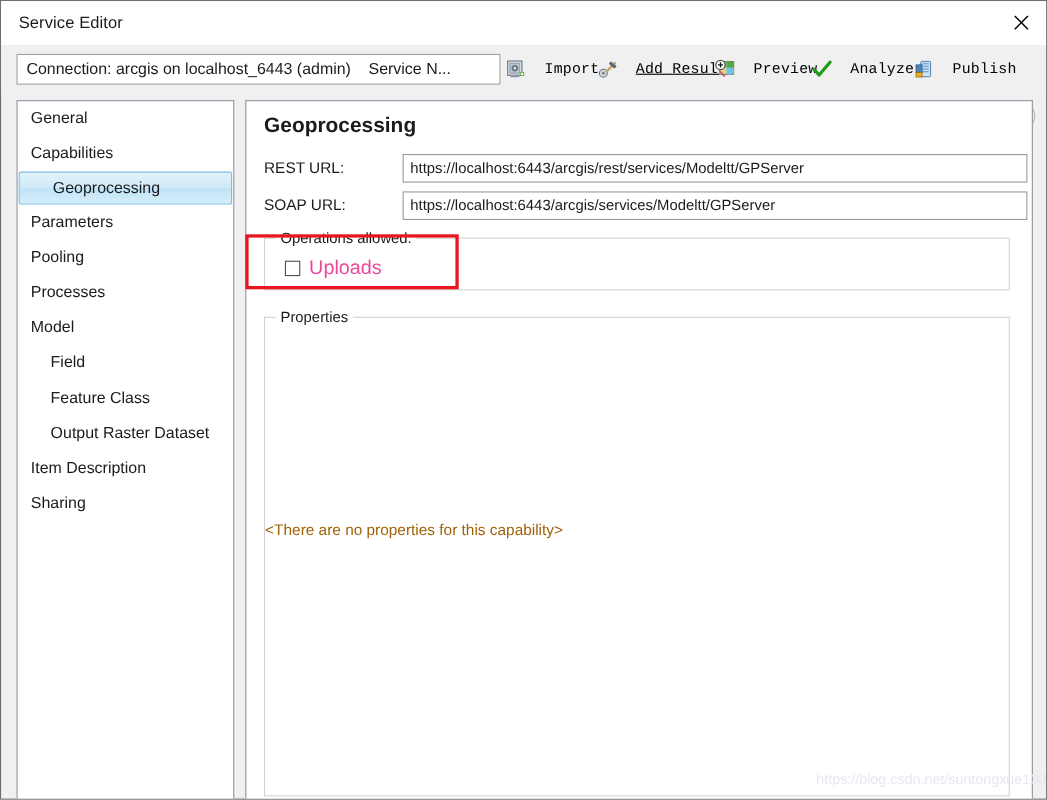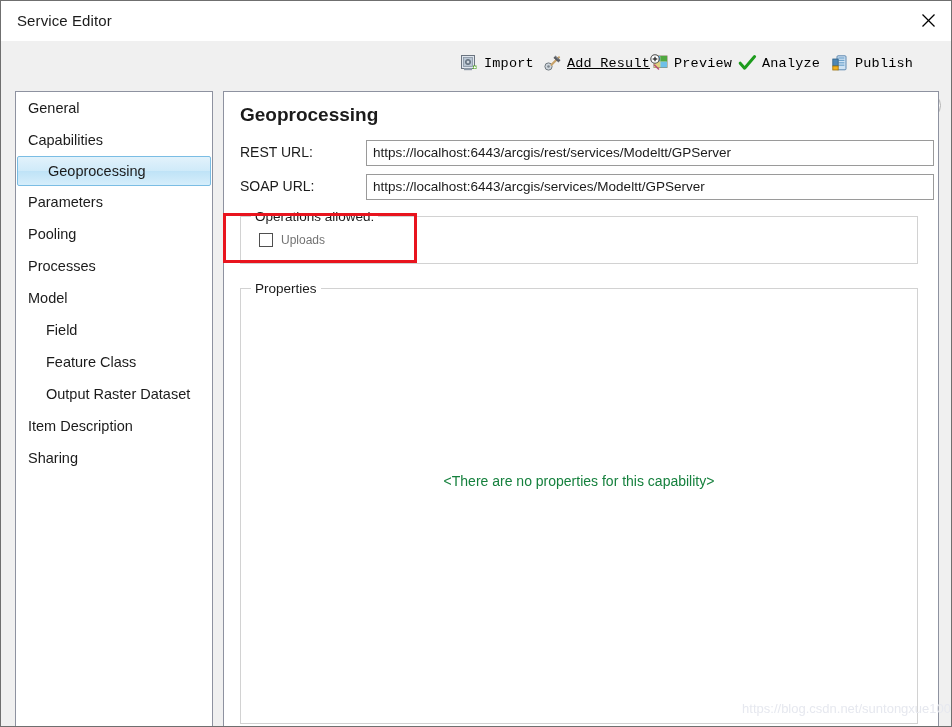--- a/index.html
+++ b/index.html
@@ -97,21 +97,21 @@
     height: 26px;
     display: flex;
     align-items: center;
     cursor: pointer;
     user-select: none;
   }
   .tool-label {
     font-family: "Liberation Mono", "DejaVu Sans Mono", monospace;
     font-size: 13.5px;
     color: #000000;
-    margin-left: 5px;
+    margin-left: 16px;
     letter-spacing: .2px;
     white-space: nowrap;
   }
   .tool-icon { width: 19px; height: 19px; position: relative; flex: 0 0 auto; }
 
   #btn-import   { left: 459px; }
   #btn-addresult{ left: 542px; text-decoration: underline; }
   #btn-preview  { left: 649px; }
   #btn-analyze  { left: 737px; }
   #btn-publish  { left: 830px; }
@@ -240,44 +240,44 @@
     left: 16px;
     top: 196px;
     width: 678px;
     height: 436px;
   }
   #props-empty-text {
     position: absolute;
     left: 0;
     right: 0;
     top: 184px;
-    text-align: center;
+    text-align: left;
     font-size: 14px;
-    color: #15803d;
+    color: #a16207;
   }
 
   
   #uploads-row {
     position: absolute;
     left: 18px;
     top: 16px;
     display: flex;
     align-items: center;
     cursor: pointer;
   }
   #uploads-box {
     width: 14px;
     height: 14px;
     box-sizing: border-box;
     border: 1px solid #4f4f4f;
     background: #ffffff;
   }
   #uploads-label {
-    font-size: 12px;
-    color: #737373;
+    font-size: 18px;
+    color: #ec4899;
     margin-left: 8px;
     white-space: nowrap;
   }
 
   
   #annotation-box {
     position: absolute;
     left: 222px;
     top: 212px;
     width: 194px;
@@ -310,20 +310,24 @@
     <div id="close-button">
       <svg width="15" height="15" viewBox="0 0 15 15" aria-hidden="true">
         <line x1="1.5" y1="1.5" x2="13.5" y2="13.5" stroke="#000" stroke-width="1.3"></line>
         <line x1="13.5" y1="1.5" x2="1.5" y2="13.5" stroke="#000" stroke-width="1.3"></line>
       </svg>
     </div>
   </div>
 
   <div id="toolbar-strip">
 
+    <div id="connection-field">
+      <span id="connection-text">Connection: arcgis on localhost_6443 (admin)</span>
+      <span id="service-name-text">Service N...</span>
+    </div>
 
     <div class="tool-button" id="btn-import">
       <span class="tool-icon">
         <svg width="19" height="19" viewBox="0 0 19 19">
           <rect x="1.5" y="1.5" width="13" height="13" fill="#dfe6ee" stroke="#6b7480" stroke-width="1"></rect>
           <rect x="3.5" y="3.5" width="9" height="9" fill="#b9c6d3" stroke="#8894a3" stroke-width=".8"></rect>
           <circle cx="8" cy="8" r="2.6" fill="#7d8a99" stroke="#55606c" stroke-width=".7"></circle>
           <circle cx="8" cy="8" r="1" fill="#e9eef3"></circle>
           <rect x="4" y="14" width="8" height="2.2" fill="#8b97a5"></rect>
           <path d="M13 11.5h3.5v3.5H13z" fill="#5aa832"></path>

